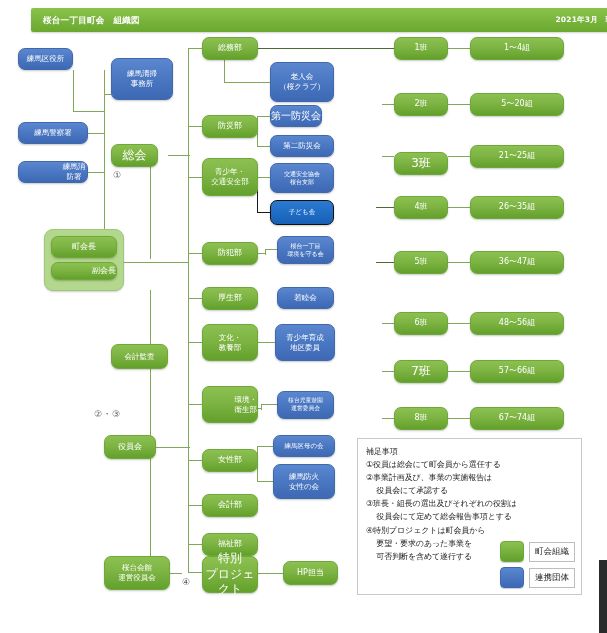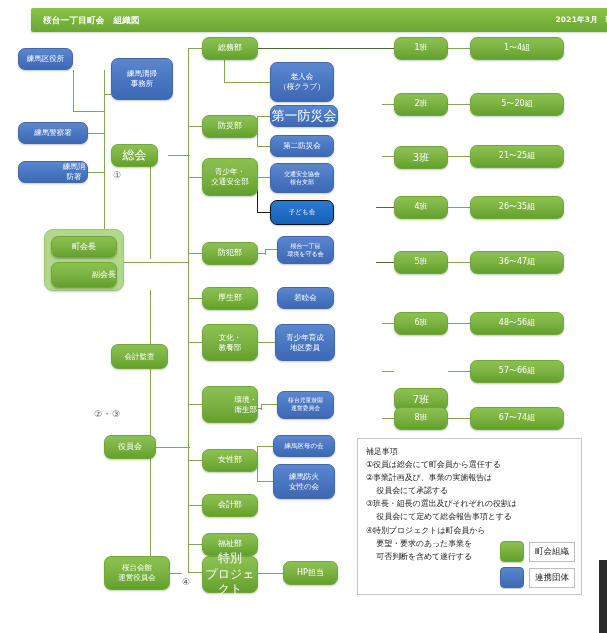--- a/index.html
+++ b/index.html
@@ -208,21 +208,21 @@
 
   <div class="node green" style="left:111px;top:144px;width:47px;height:23px;font-size:12px;">
     <span>総会</span>
   </div>
   <div class="cnum" style="left:113px;top:170px;">①</div>
 
   <div class="chiefwrap" style="left:44px;top:229px;width:80px;height:62px;"></div>
   <div class="node green" style="left:51px;top:236px;width:66px;height:22px;font-size:8px;">
     <span>町会長</span>
   </div>
-  <div class="node green" style="left:51px;top:262px;width:66px;height:26px;font-size:8px;padding-left:40px;">
+  <div class="node green" style="left:51px;top:262px;width:66px;height:18px;font-size:8px;padding-left:40px;">
     <span>副会長</span>
   </div>
 
   <div class="node green" style="left:111px;top:344px;width:57px;height:25px;font-size:7.5px;">
     <span>会計監査</span>
   </div>
 
   <div class="node green" style="left:104px;top:435px;width:52px;height:24px;font-size:8px;">
     <span>役員会</span>
   </div>
@@ -269,21 +269,21 @@
   <div class="node green" style="left:202px;top:556px;width:56px;height:37px;font-size:12px;">
     <span>特別
 プロジェクト</span>
   </div>
   <div class="cnum" style="left:182px;top:577px;">④</div>
 
   <div class="node blue" style="left:270px;top:62px;width:64px;height:40px;font-size:7.5px;">
     <span>老人会
 （桜クラブ）</span>
   </div>
-  <div class="node blue" style="left:270px;top:105px;width:68px;height:22px;font-size:13px;">
+  <div class="node blue" style="left:270px;top:105px;width:52px;height:22px;font-size:10px;">
     <span>第一防災会</span>
   </div>
   <div class="node blue" style="left:270px;top:135px;width:64px;height:22px;font-size:7.5px;">
     <span>第二防災会</span>
   </div>
   <div class="node blue" style="left:270px;top:163px;width:64px;height:30px;font-size:6px;">
     <span>交通安全協会
 桜台支部</span>
   </div>
   <div class="node blue-sel" style="left:270px;top:200px;width:64px;height:25px;font-size:6.5px;">
@@ -322,21 +322,21 @@
     <span>1〜4組</span>
   </div>
 
   <div class="node green" style="left:394px;top:93px;width:54px;height:23px;font-size:8px;">
     <span>2班</span>
   </div>
   <div class="node green" style="left:470px;top:93px;width:94px;height:23px;font-size:8px;">
     <span>5〜20組</span>
   </div>
 
-  <div class="node green" style="left:394px;top:146px;width:54px;height:23px;font-size:10px;">
+  <div class="node green" style="left:394px;top:152px;width:54px;height:23px;font-size:12px;">
     <span>3班</span>
   </div>
   <div class="node green" style="left:470px;top:145px;width:94px;height:23px;font-size:8px;">
     <span>21〜25組</span>
   </div>
 
   <div class="node green" style="left:394px;top:196px;width:54px;height:23px;font-size:8px;">
     <span>4班</span>
   </div>
   <div class="node green" style="left:470px;top:196px;width:94px;height:23px;font-size:8px;">
@@ -350,21 +350,21 @@
     <span>36〜47組</span>
   </div>
 
   <div class="node green" style="left:394px;top:312px;width:54px;height:23px;font-size:8px;">
     <span>6班</span>
   </div>
   <div class="node green" style="left:470px;top:312px;width:94px;height:23px;font-size:8px;">
     <span>48〜56組</span>
   </div>
 
-  <div class="node green" style="left:394px;top:360px;width:54px;height:23px;font-size:10px;margin-top:28px;">
+  <div class="node green" style="left:394px;top:360px;width:54px;height:23px;font-size:12px;">
     <span>7班</span>
   </div>
   <div class="node green" style="left:470px;top:360px;width:94px;height:23px;font-size:8px;">
     <span>57〜66組</span>
   </div>
 
   <div class="node green" style="left:394px;top:407px;width:54px;height:23px;font-size:8px;">
     <span>8班</span>
   </div>
   <div class="node green" style="left:470px;top:407px;width:94px;height:23px;font-size:8px;">

